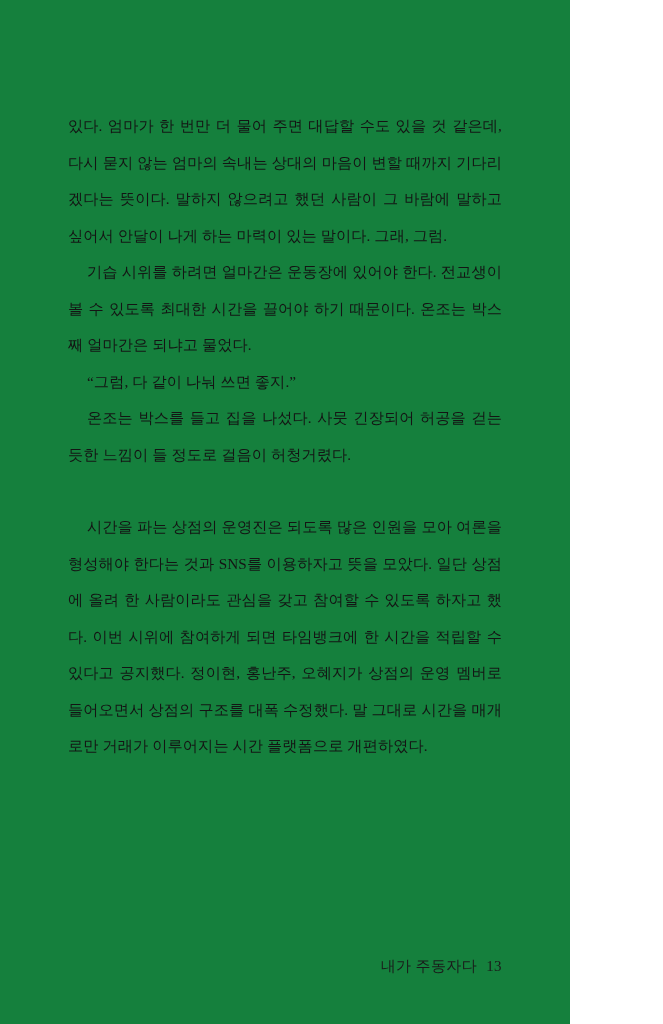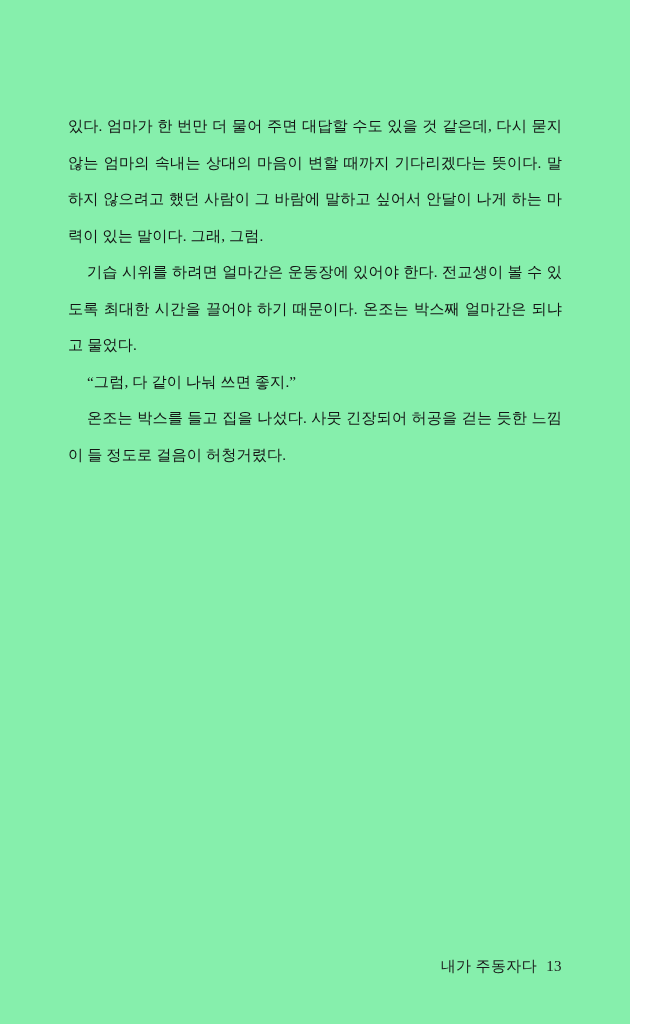--- a/index.html
+++ b/index.html
@@ -9,25 +9,25 @@
   body {
     width: 663px;
     height: 1024px;
     background: #ffffff;
     font-family: "Liberation Serif", "DejaVu Serif", serif;
     color: #000000;
     overflow: hidden;
   }
   .page {
     position: relative;
-    width: 630px;
+    width: 570px;
     height: 1024px;
     box-sizing: border-box;
     padding: 108px 68px 40px 68px;
-    background: #86efac;
+    background: #15803d;
   }
   .body-text {
     font-size: 15.2px;
     line-height: 36.5px;
     text-align: justify;
     text-justify: inter-character;
     color: #141414;
     letter-spacing: 0.1px;
   }
   .para {
@@ -61,19 +61,20 @@
 <body>
 
 <div class="page">
 
   <div class="body-text">
     <p class="para">있다. 엄마가 한 번만 더 물어 주면 대답할 수도 있을 것 같은데, 다시 묻지 않는 엄마의 속내는 상대의 마음이 변할 때까지 기다리겠다는 뜻이다. 말하지 않으려고 했던 사람이 그 바람에 말하고 싶어서 안달이 나게 하는 마력이 있는 말이다. 그래, 그럼.</p>
     <p class="para indent">기습 시위를 하려면 얼마간은 운동장에 있어야 한다. 전교생이 볼 수 있도록 최대한 시간을 끌어야 하기 때문이다. 온조는 박스째 얼마간은 되냐고 물었다.</p>
     <p class="para quote">“그럼, 다 같이 나눠 쓰면 좋지.”</p>
     <p class="para indent">온조는 박스를 들고 집을 나섰다. 사뭇 긴장되어 허공을 걷는 듯한 느낌이 들 정도로 걸음이 허청거렸다.</p>
     <div class="gap"></div>
+    <p class="para indent">시간을 파는 상점의 운영진은 되도록 많은 인원을 모아 여론을 형성해야 한다는 것과 SNS를 이용하자고 뜻을 모았다. 일단 상점에 올려 한 사람이라도 관심을 갖고 참여할 수 있도록 하자고 했다. 이번 시위에 참여하게 되면 타임뱅크에 한 시간을 적립할 수 있다고 공지했다. 정이현, 홍난주, 오혜지가 상점의 운영 멤버로 들어오면서 상점의 구조를 대폭 수정했다. 말 그대로 시간을 매개로만 거래가 이루어지는 시간 플랫폼으로 개편하였다.</p>
   </div>
 
   <div class="footer">
     <span>내가 주동자다</span><span class="sep"></span><span>13</span>
   </div>
 
 </div>
 
 </body></html>

